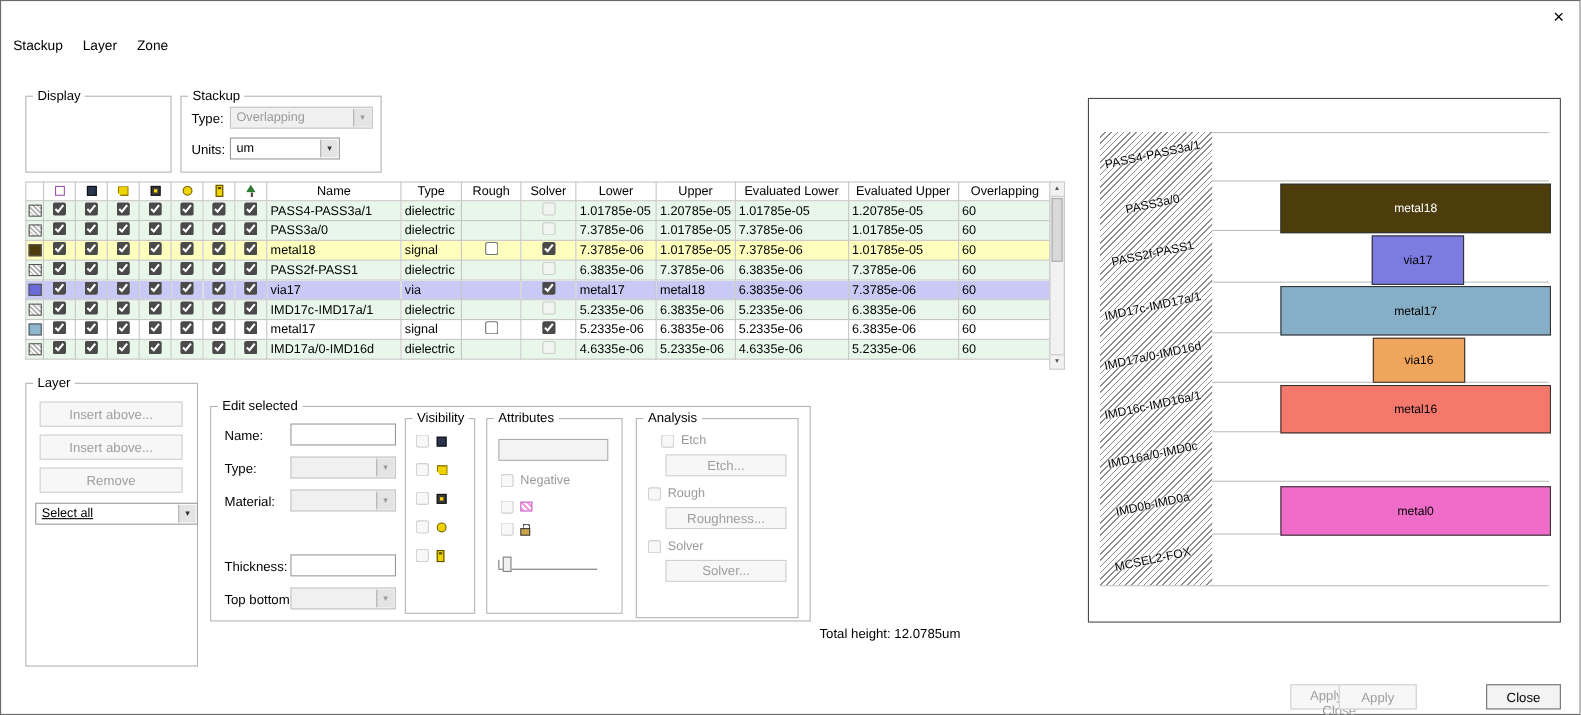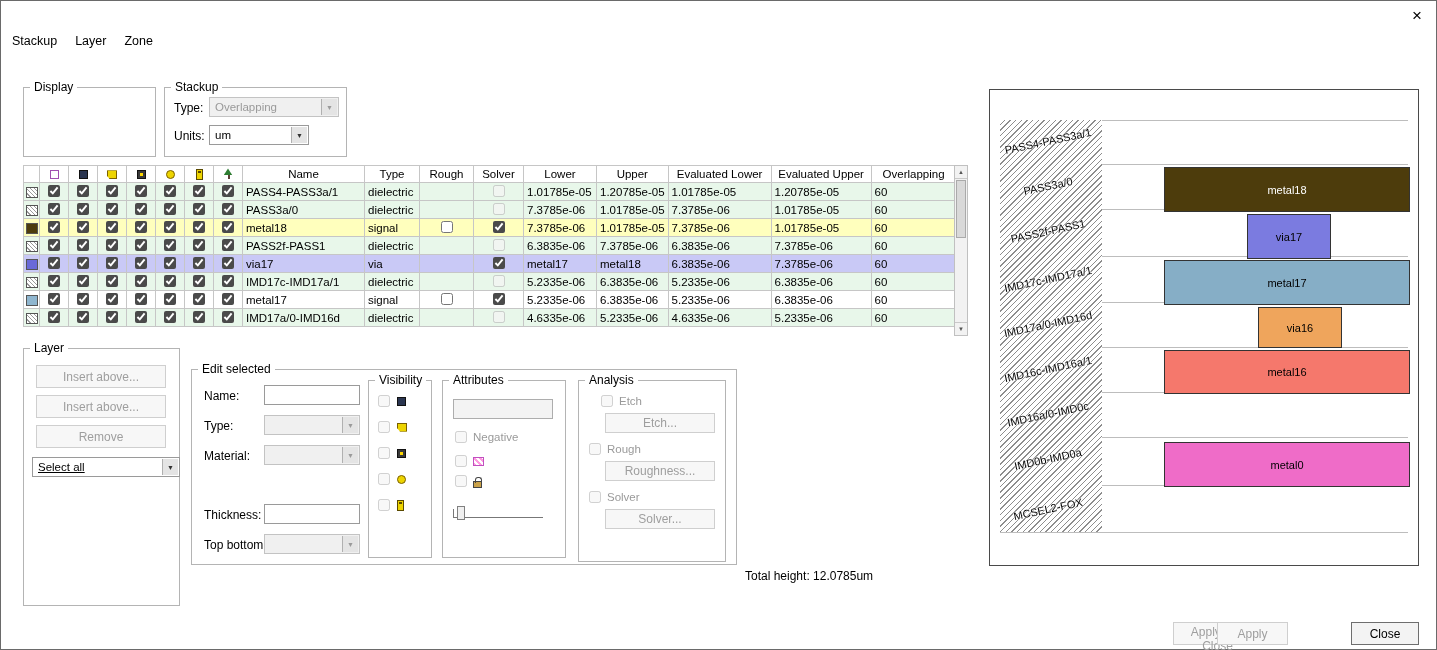--- a/index.html
+++ b/index.html
@@ -469,21 +469,21 @@
         <div class="band-label" style="top: 228px;">IMD17a/0-IMD16d</div>
         <div class="band-label" style="top: 273px;">IMD16c-IMD16a/1</div>
         <div class="band-label" style="top: 318px;">IMD16a/0-IMD0c</div>
         <div class="band-label" style="top: 363px;">IMD0b-IMD0a</div>
         <div class="band-label" style="top: 413px;">MCSEL2-FOX</div>
       </div>
     <div id="stack-blocks">
         <div class="block" style="left: 174px; top: 77px; width: 246px; height: 45px; background: rgb(77, 60, 12); color: rgb(255, 255, 255);">metal18</div>
         <div class="block" style="left: 257px; top: 124px; width: 84px; height: 45px; background: rgb(123, 123, 224); color: rgb(0, 0, 0);">via17</div>
         <div class="block" style="left: 174px; top: 170px; width: 246px; height: 45px; background: rgb(134, 174, 198); color: rgb(0, 0, 0);">metal17</div>
-        <div class="block" style="left: 268px; top: 217px; width: 84px; height: 41px; background: rgb(239, 165, 92); color: rgb(0, 0, 0); text-align: right;">via16</div>
+        <div class="block" style="left: 258px; top: 217px; width: 84px; height: 41px; background: rgb(239, 165, 92); color: rgb(0, 0, 0); text-align: right;">via16</div>
         <div class="block" style="left: 174px; top: 260px; width: 246px; height: 44px; background: rgb(245, 120, 108); color: rgb(0, 0, 0);">metal16</div>
         <div class="block" style="left: 174px; top: 352px; width: 246px; height: 45px; background: rgb(239, 108, 200); color: rgb(0, 0, 0);">metal0</div>
       </div>
   </div>
 
   <div id="footer-buttons">
       <button class="btn footer-btn" disabled="" style="left: 1172px; width: 89px;">Apply and Close</button>
       <button class="btn footer-btn" disabled="" style="left: 1216px; width: 71px;">Apply</button>
       <button class="btn footer-btn btn-strong" style="left: 1350px; width: 68px;">Close</button>
     </div>

